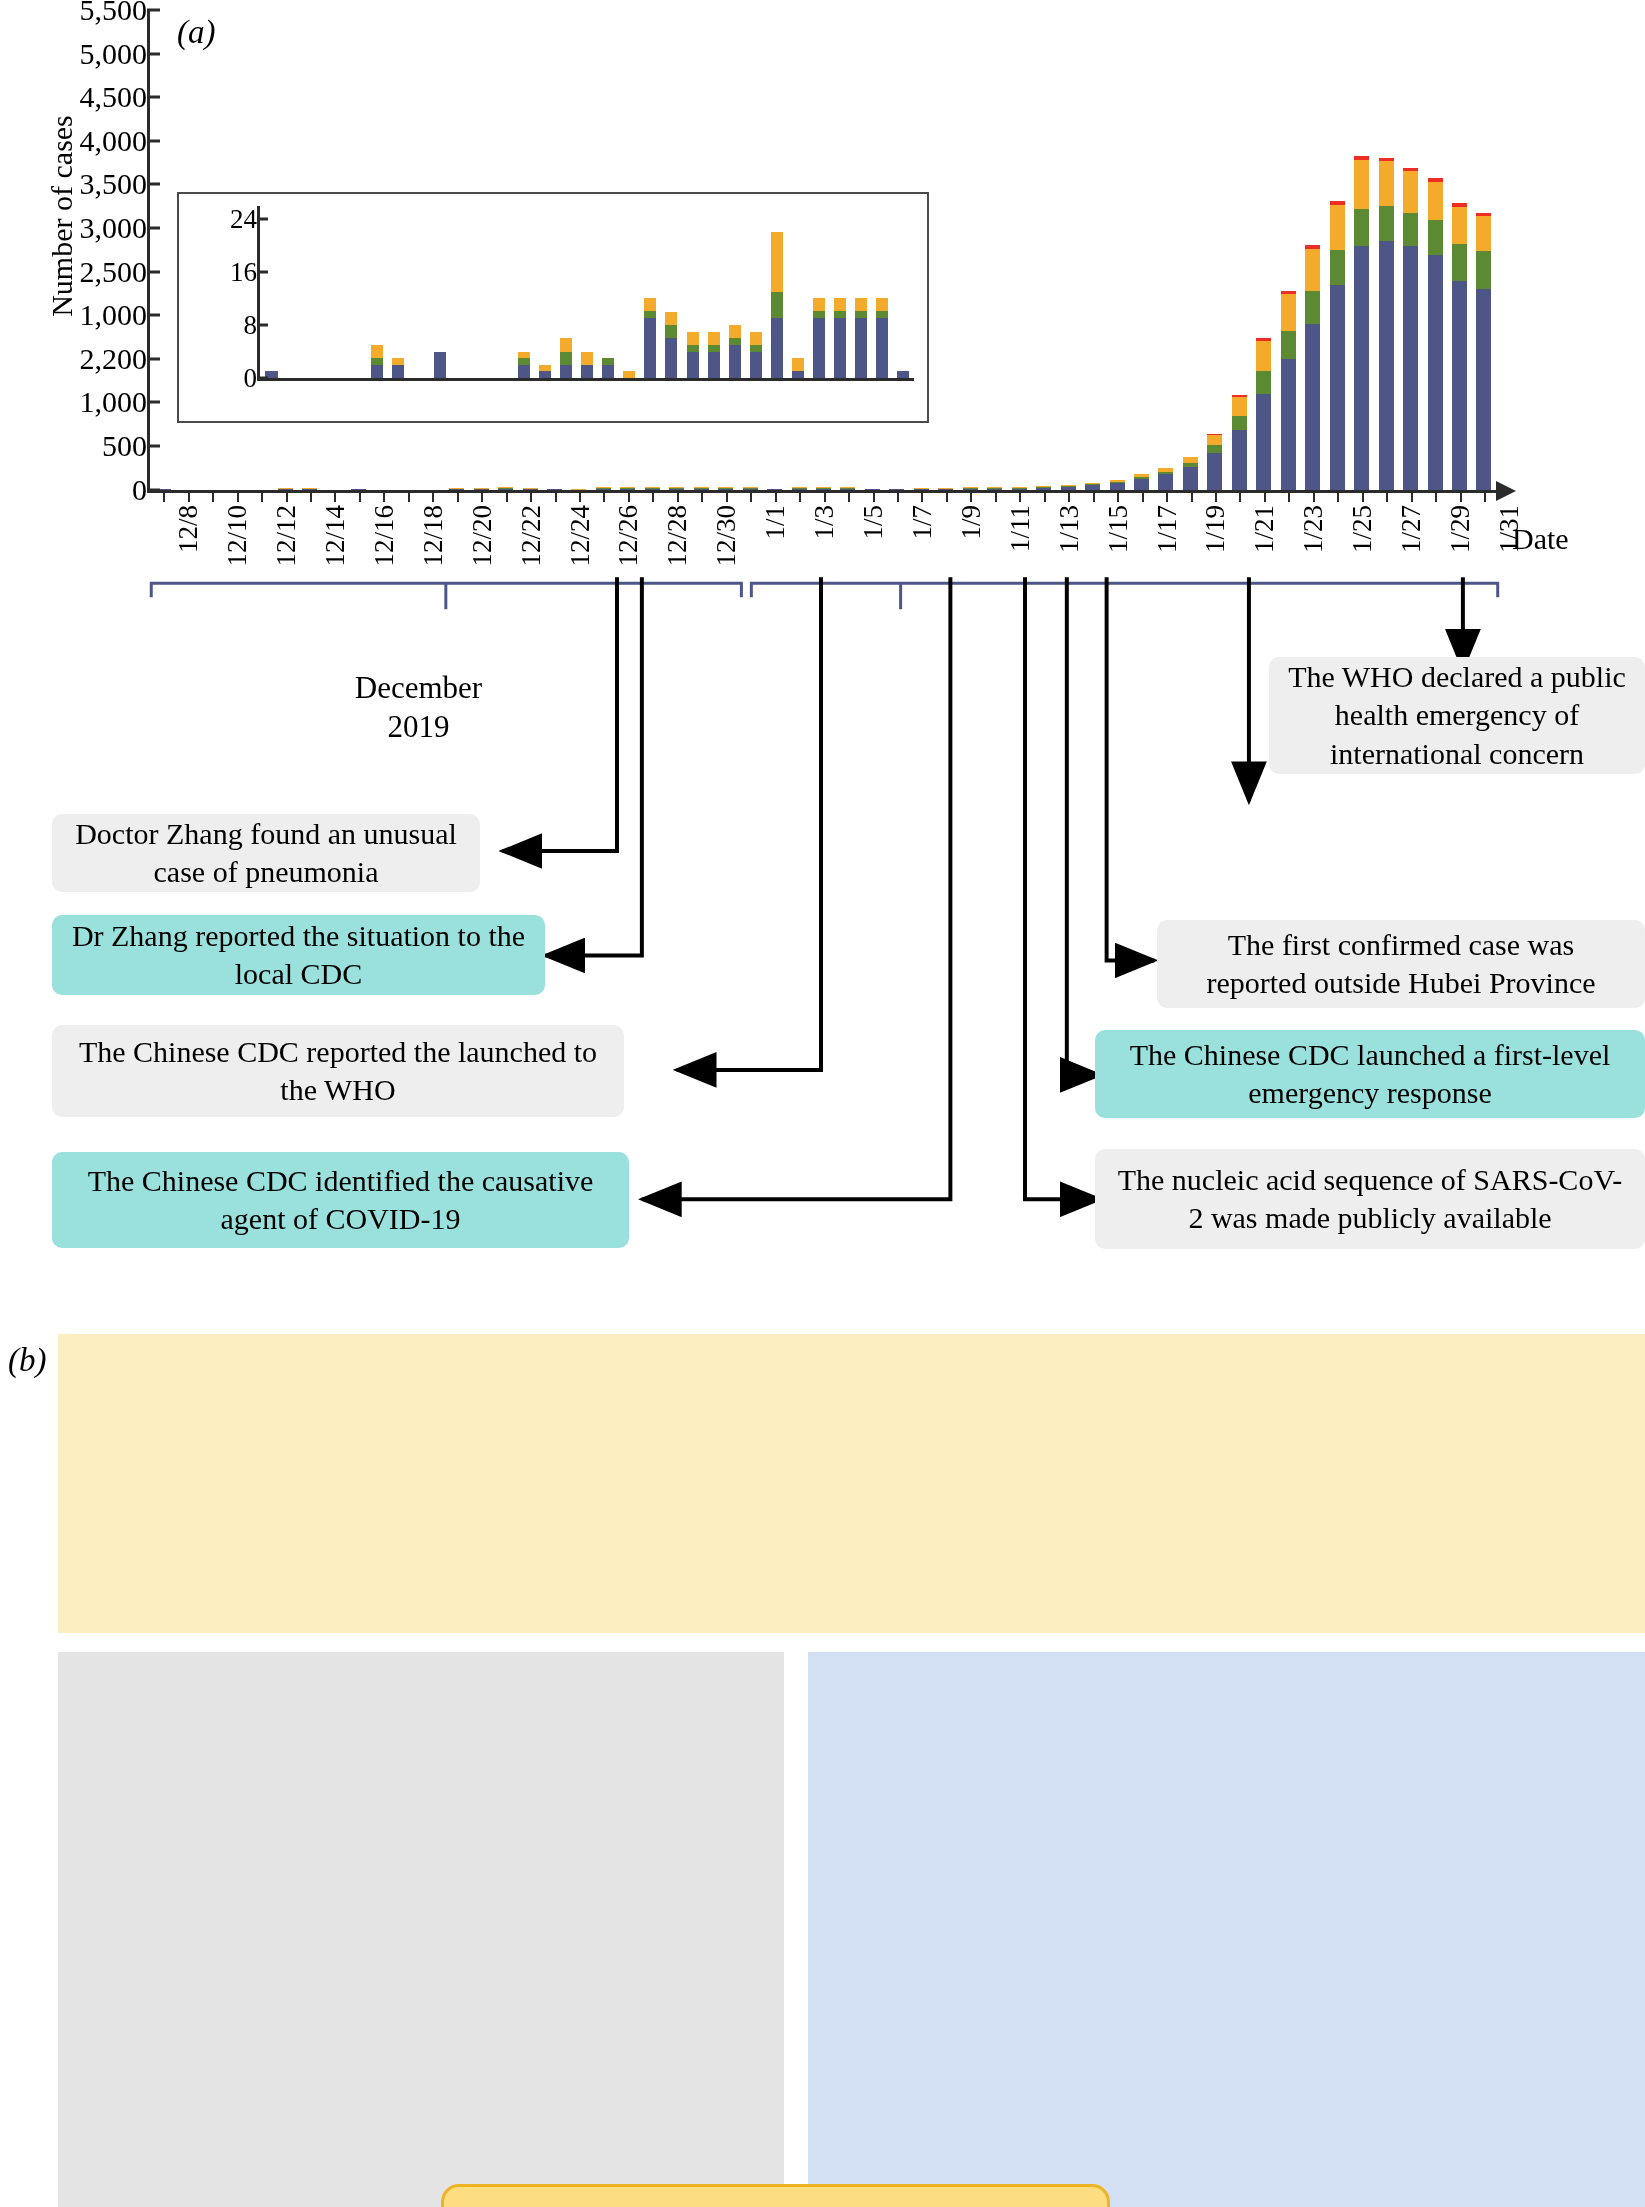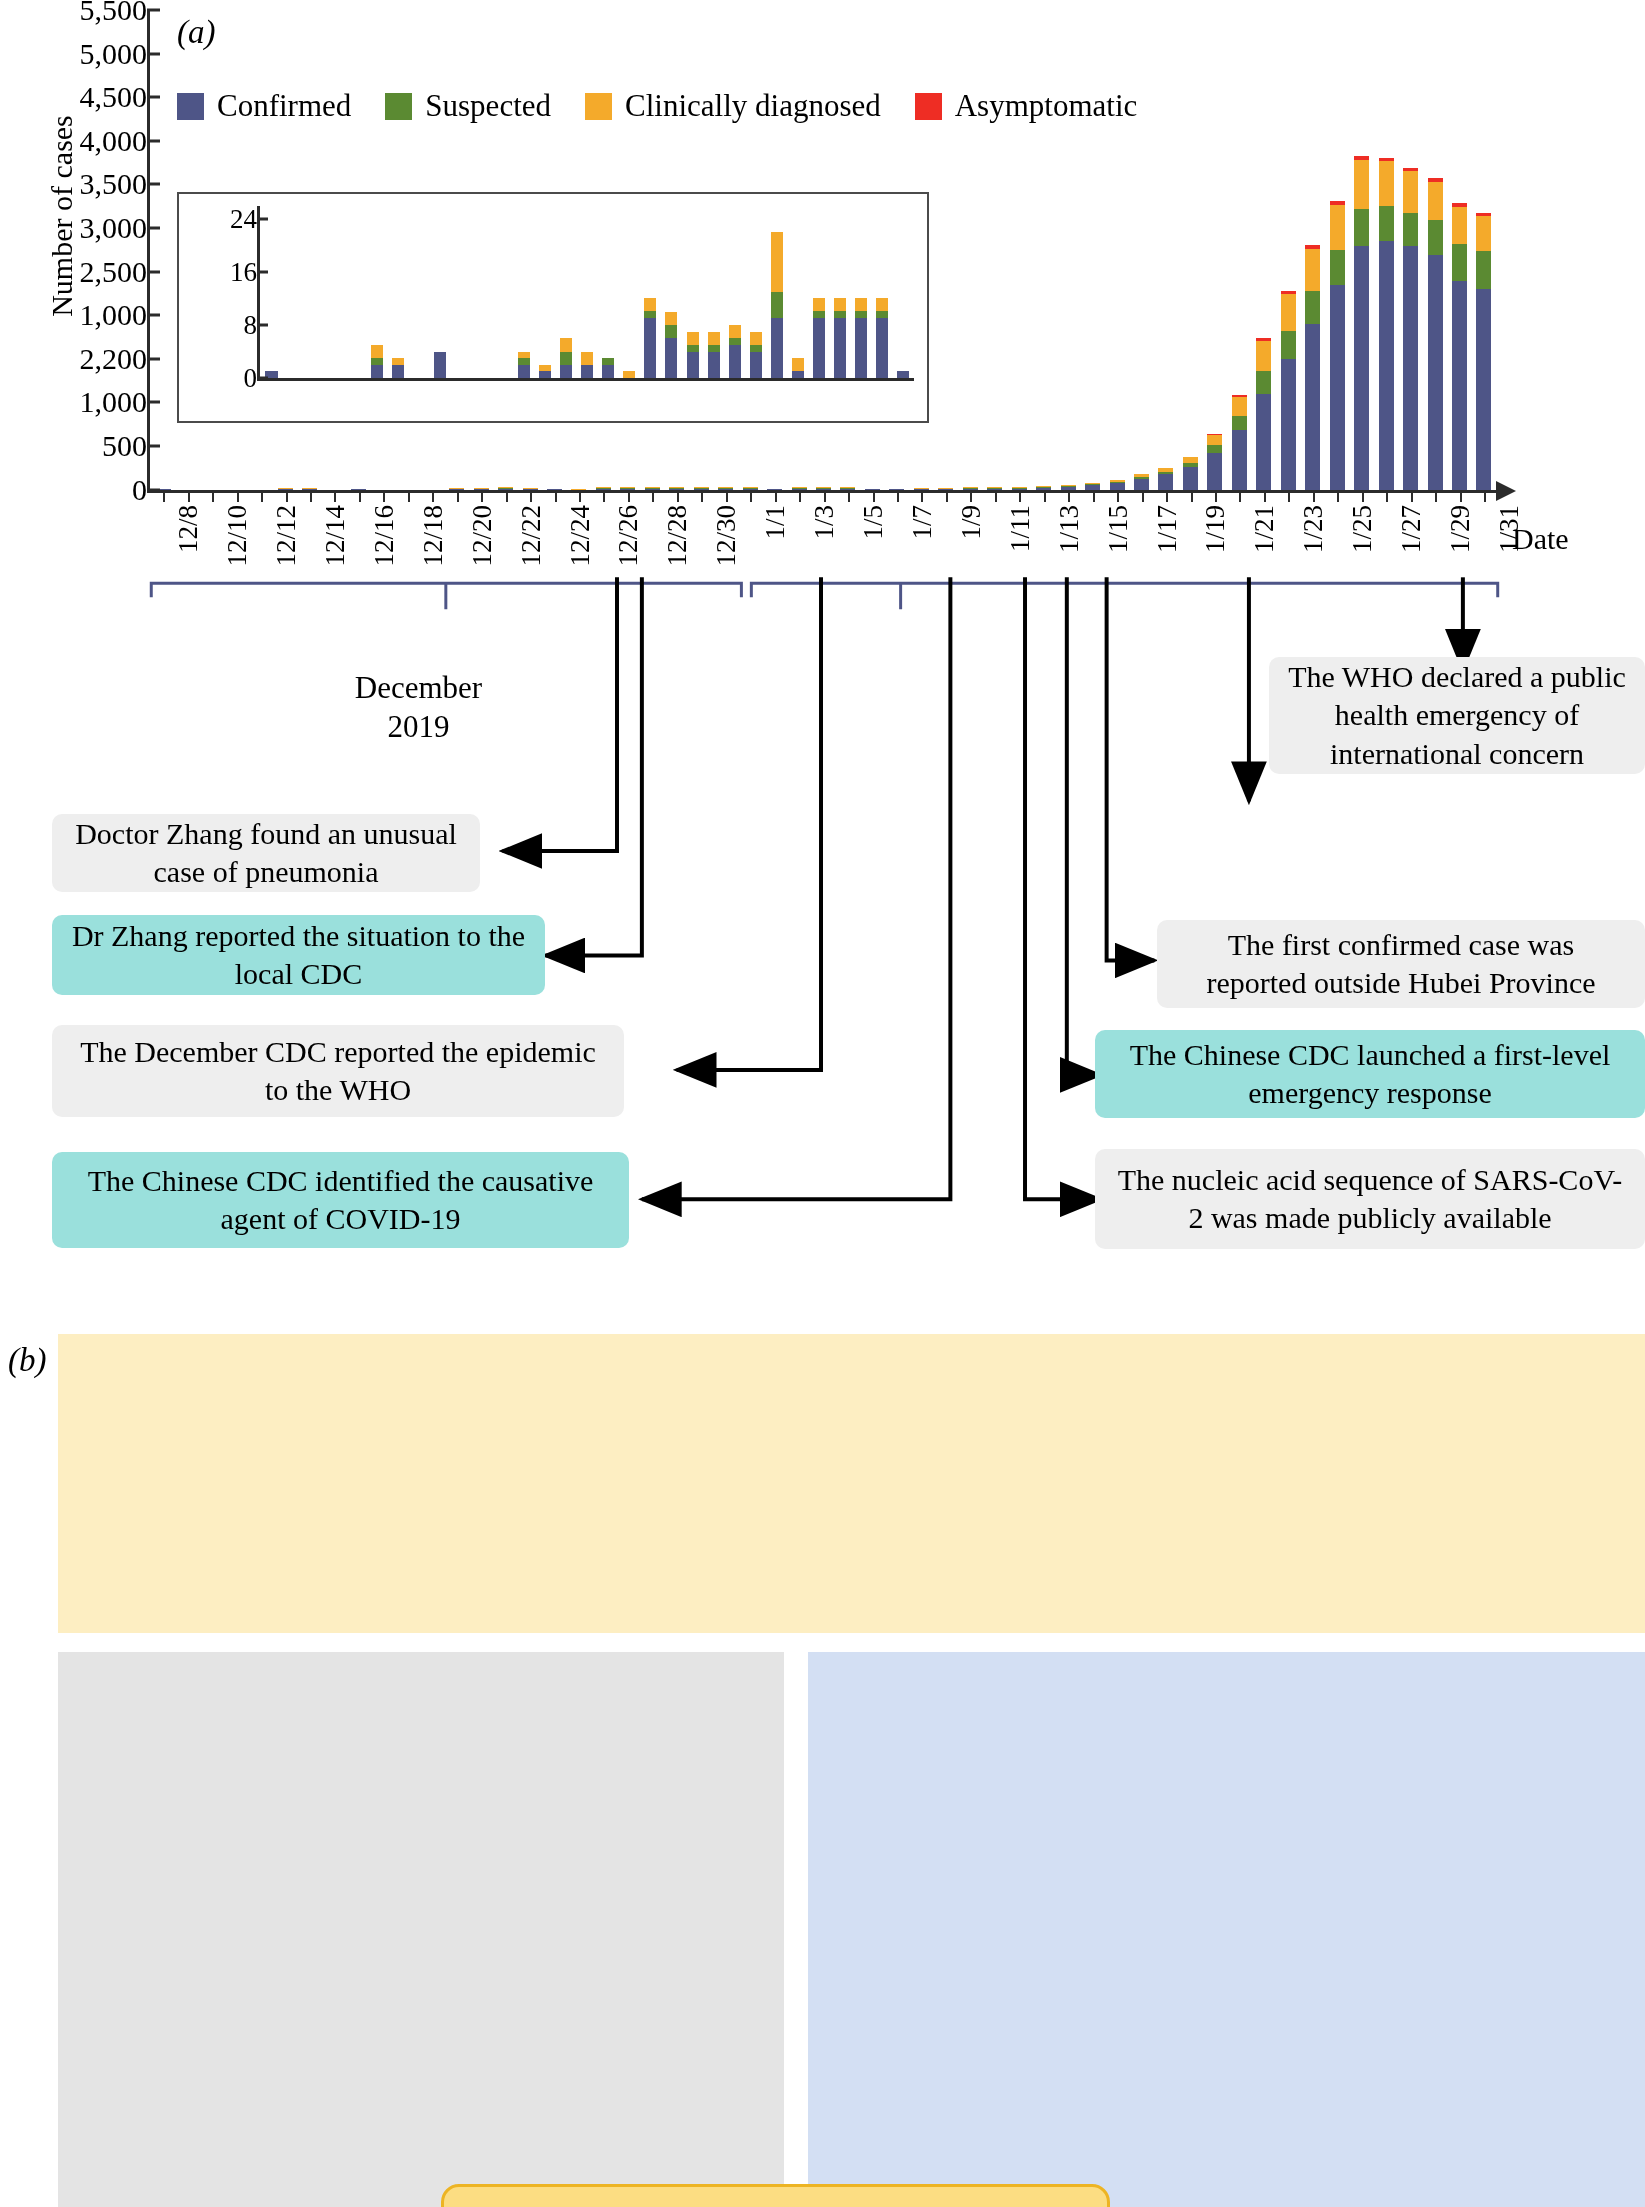--- a/index.html
+++ b/index.html
@@ -452,38 +452,20 @@
       <div class="xtick-mark" style="left: 1235px;"></div>
       <div class="xtick-label" style="left: 1245px;">1/27</div>
       <div class="xtick-mark" style="left: 1260px;"></div>
       <div class="xtick-mark" style="left: 1284px;"></div>
       <div class="xtick-label" style="left: 1294px;">1/29</div>
       <div class="xtick-mark" style="left: 1309px;"></div>
       <div class="xtick-mark" style="left: 1333px;"></div>
       <div class="xtick-label" style="left: 1343px;">1/31</div>
     </div>
 
-  <div id="legend">
-      <div class="legend-item">
-        <span class="legend-swatch" style="background: rgb(78, 85, 135);"></span>
-        <span class="legend-text">Confirmed</span>
-      </div>
-      <div class="legend-item">
-        <span class="legend-swatch" style="background: rgb(91, 138, 50);"></span>
-        <span class="legend-text">Suspected</span>
-      </div>
-      <div class="legend-item">
-        <span class="legend-swatch" style="background: rgb(244, 170, 43);"></span>
-        <span class="legend-text">Clinically diagnosed</span>
-      </div>
-      <div class="legend-item">
-        <span class="legend-swatch" style="background: rgb(238, 45, 36);"></span>
-        <span class="legend-text">Asymptomatic</span>
-      </div>
-    </div>
 
   <div id="inset">
     <div id="inset-yticks">
         <div class="inset-ytick-label" style="top: 184px;">0</div>
         <div class="inset-ytick-label" style="top: 131px;">8</div>
         <div class="inset-ytick-label" style="top: 78px;">16</div>
         <div class="inset-ytick-label" style="top: 25px;">24</div>
       </div>
     <div id="inset-yaxis"></div>
     <div id="inset-xaxis"></div>
@@ -643,21 +625,21 @@
 
   <div class="tbox tbox-teal" style="left:52px; top:915px; width:493px; height:80px;">
     <span>Dr Zhang reported the situation to the local CDC</span>
   </div>
 
   <div class="tbox tbox-grey" style="left:52px; top:814px; width:428px; height:78px;">
     <span>Doctor Zhang found an unusual case of pneumonia</span>
   </div>
 
   <div class="tbox tbox-grey" style="left:52px; top:1025px; width:572px; height:92px;">
-    <span>The December CDC reported the epidemic to the WHO</span>
+    <span>The Chinese CDC reported the launched to the WHO</span>
   </div>
 
   <div class="tbox tbox-teal" style="left:52px; top:1152px; width:577px; height:96px;">
     <span>The Chinese CDC identified the causative agent of COVID-19</span>
   </div>
 
   <div class="tbox tbox-grey" style="left:1269px; top:657px; width:376px; height:117px;">
     <span>The WHO declared a public health emergency of international concern</span>
   </div>
 

